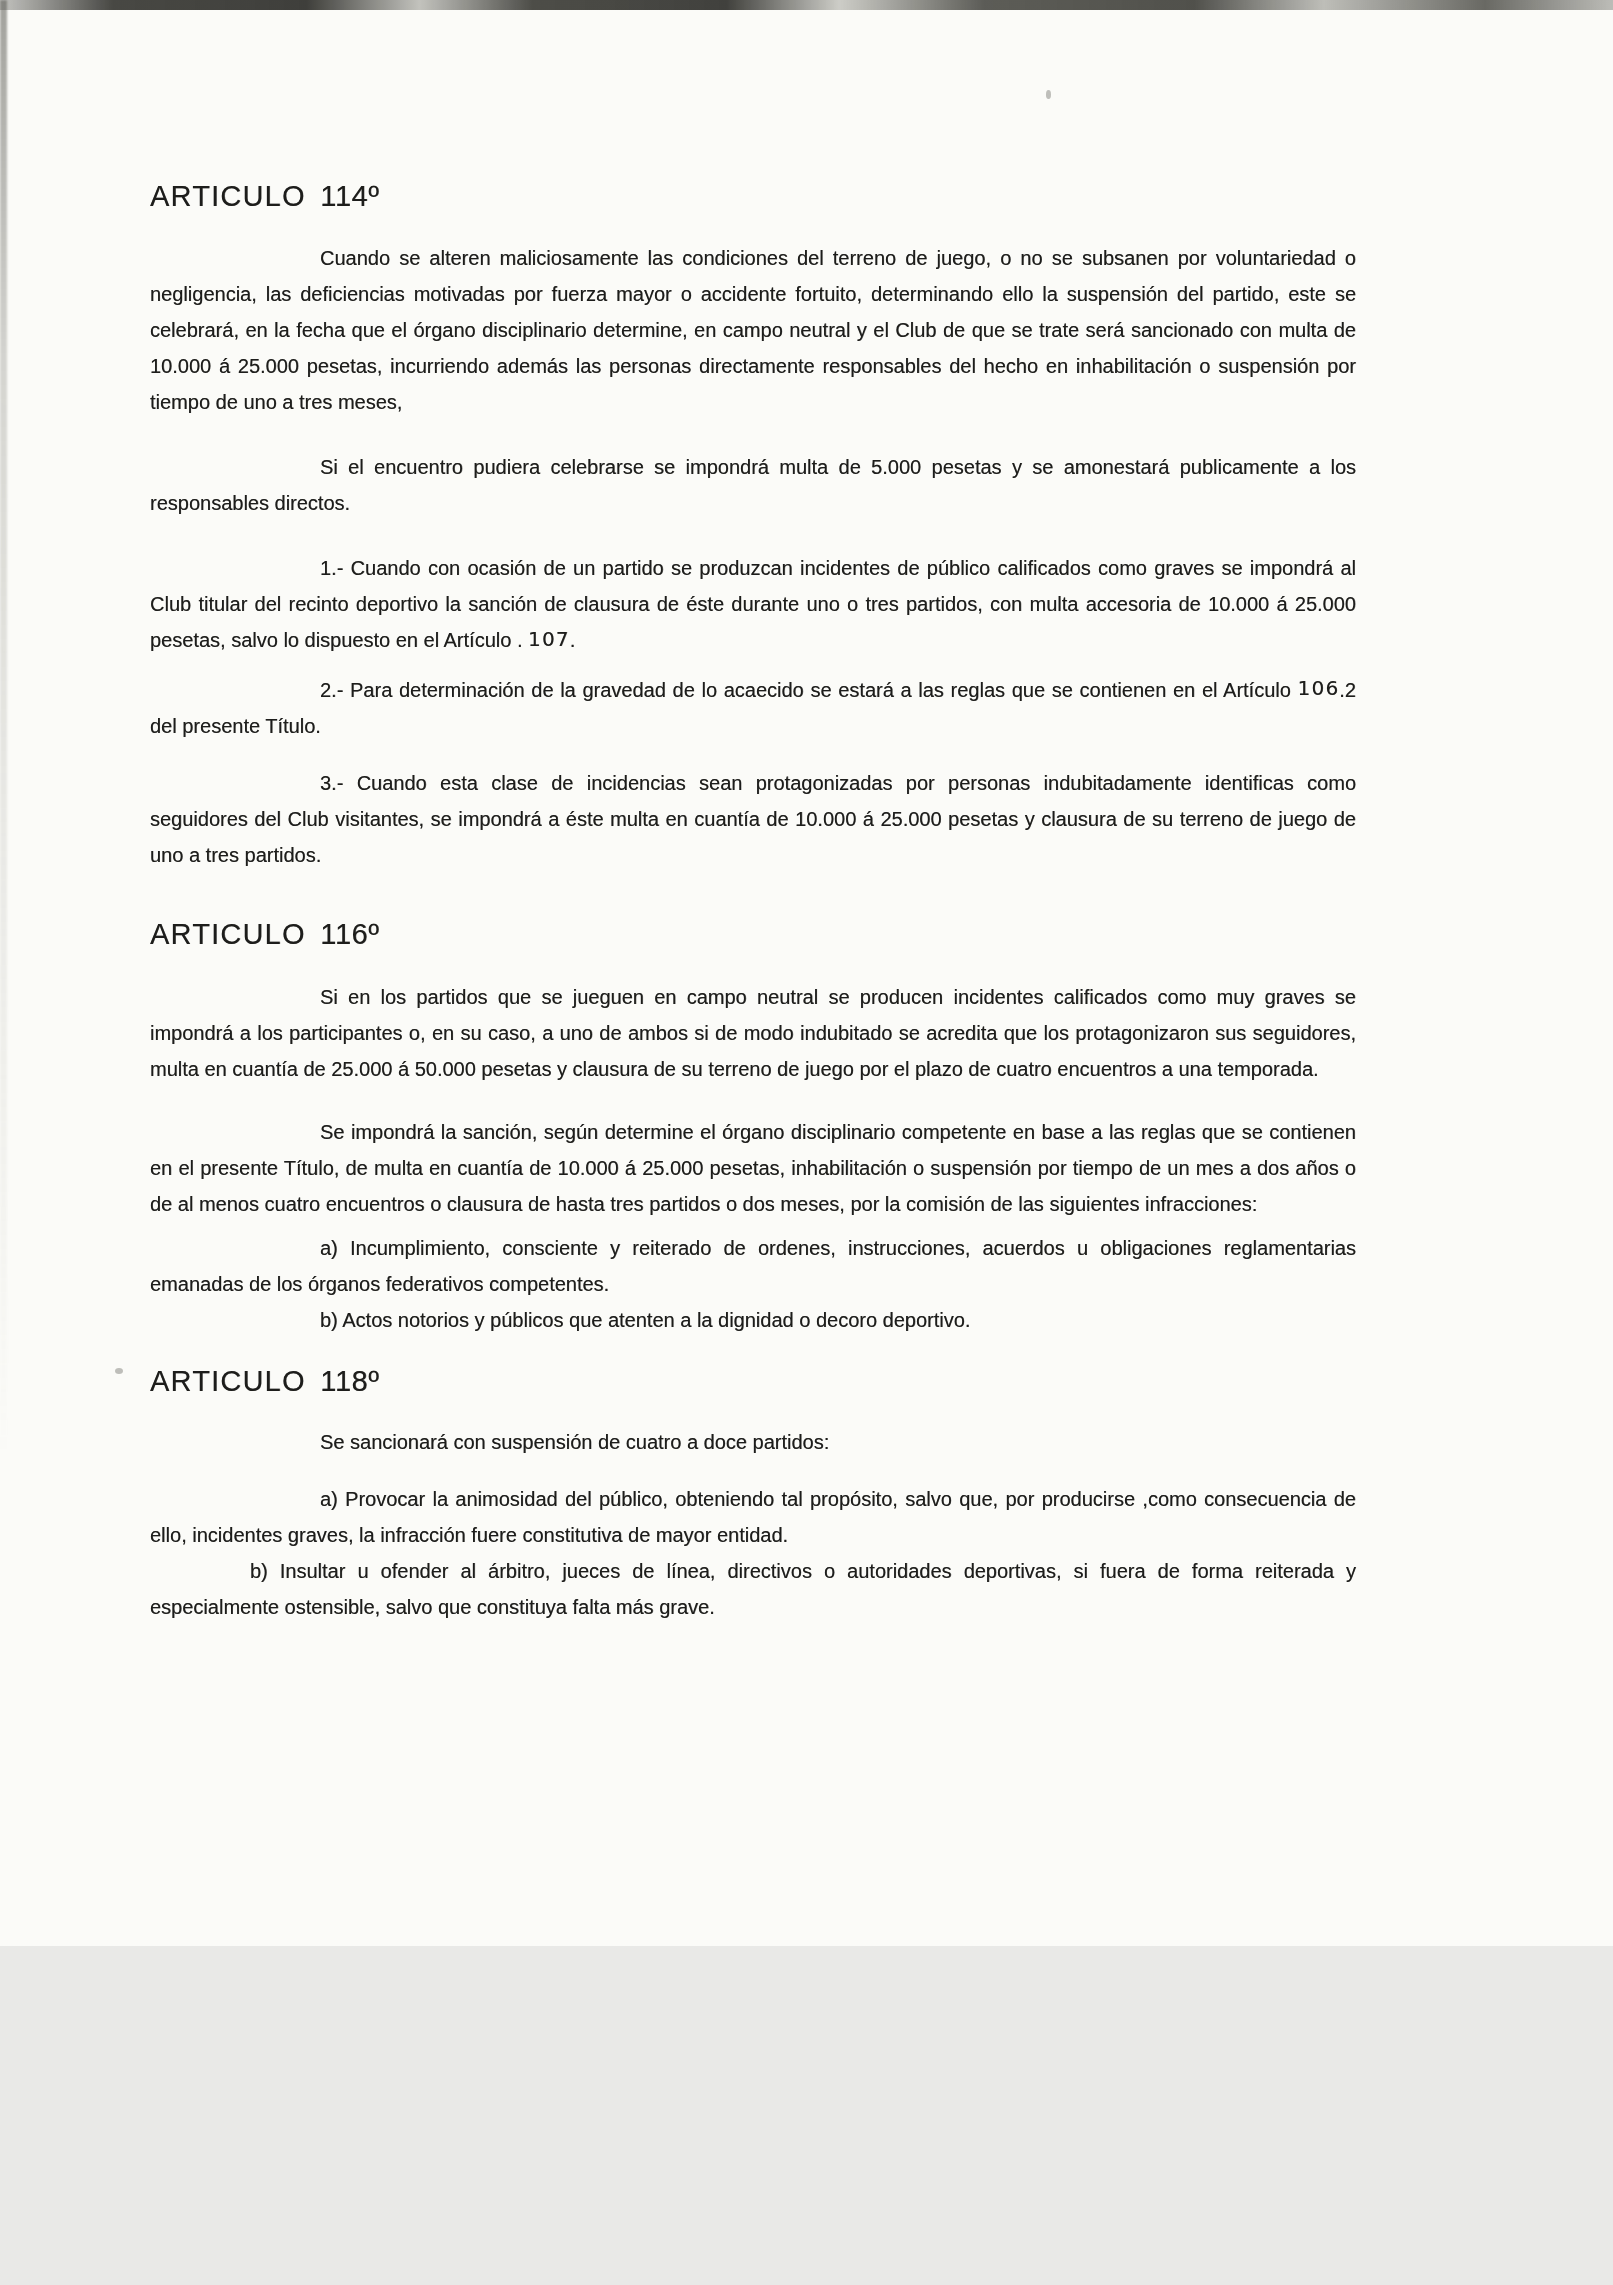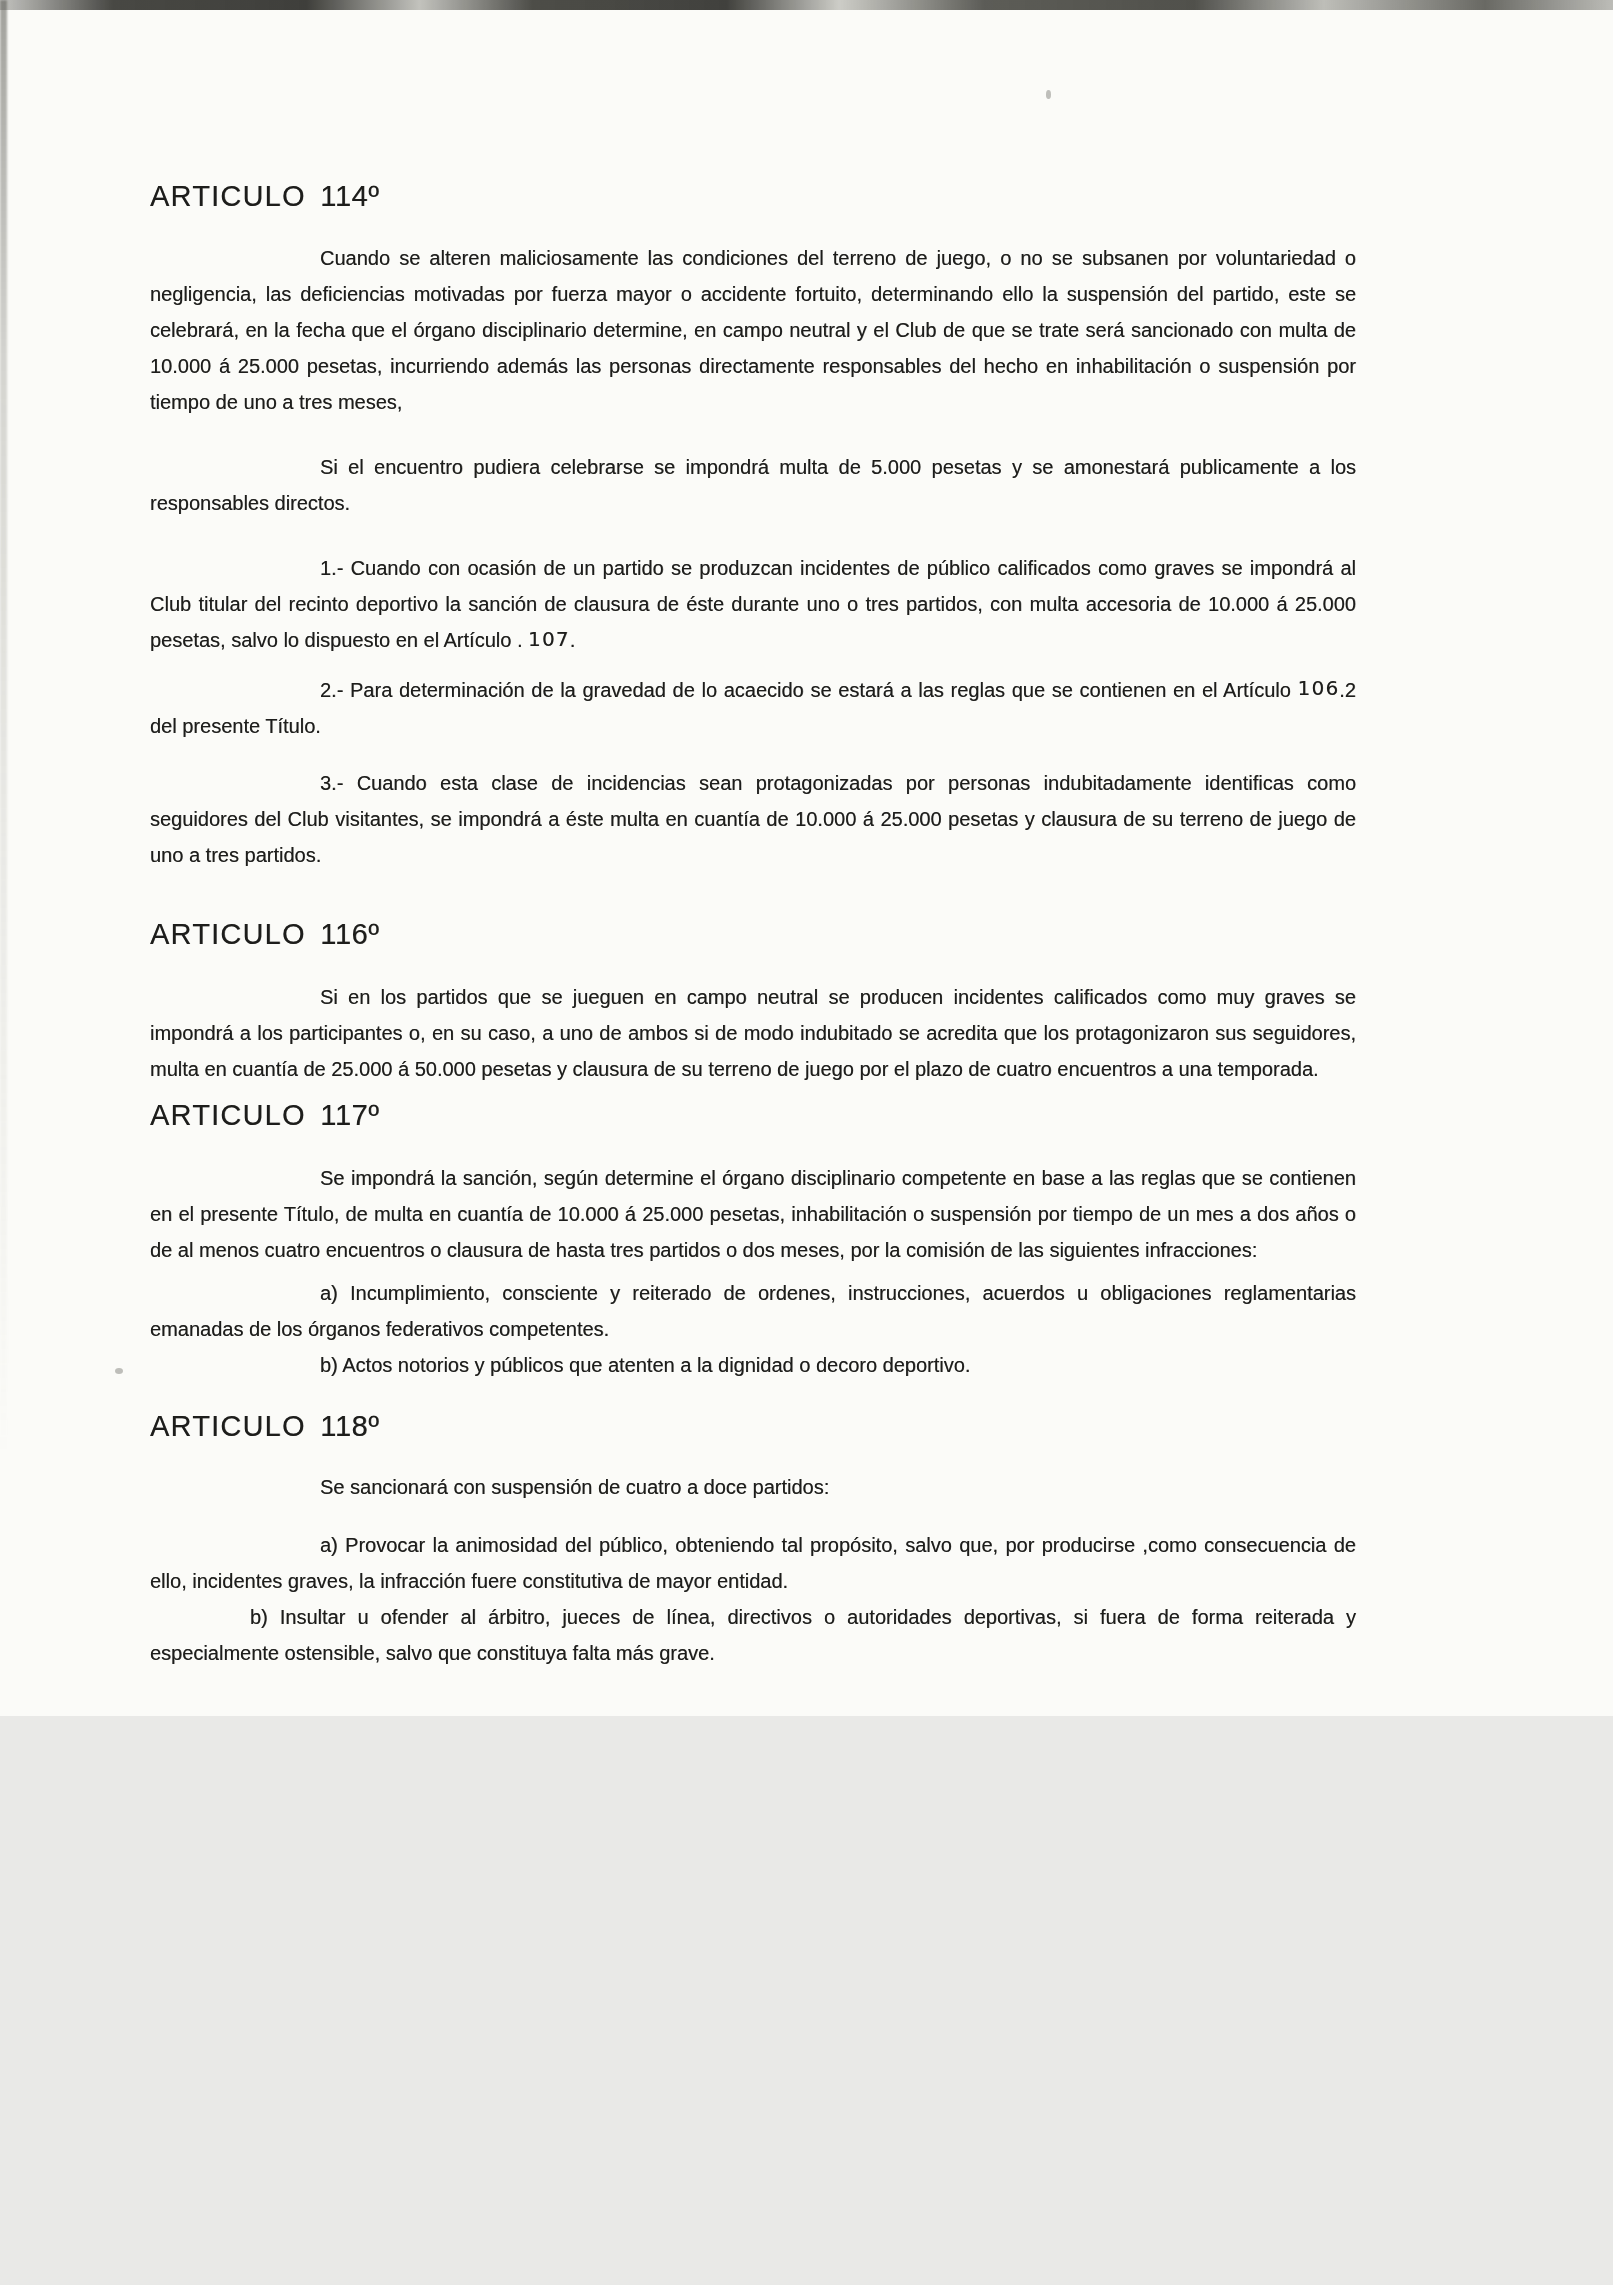--- a/index.html
+++ b/index.html
@@ -1,18 +1,18 @@
 <!DOCTYPE html>
 <html><head>
 <meta charset="utf-8">
 <style>
   html,body{margin:0;padding:0;background:#e9e9e7;}
   .page{
     position:relative;
-    width:1614px;height:1716px;
+    width:1614px;height:1946px;
     background:#fbfbf8;
     overflow:hidden;
     font-family:"Liberation Sans","DejaVu Sans",sans-serif;
     color:#1d1d1b;
   }
   .doc{position:absolute;left:150px;top:178px;width:1206px;}
   .art-h{
     margin:0;font-size:29px;font-weight:400;line-height:36px;
     letter-spacing:1.2px;
     text-shadow:0.3px 0.2px 0.4px rgba(20,20,18,0.55);
@@ -70,21 +70,20 @@
       <p class="para ind" style="margin-top:13.6px"><span>2.- Para determinación de la gravedad de lo acaecido se estará a las reglas que se contienen en el Artículo </span><span class="typed">106</span><span>.2 del presente Título.</span></p>
       <p class="para ind" style="margin-top:21.3px">3.- Cuando esta clase de incidencias sean protagonizadas por personas indubitadamente identificas como seguidores del Club visitantes, se impondrá a éste multa en cuantía de 10.000 á 25.000 pesetas y clausura de su terreno de juego de uno a tres partidos.</p>
     </section>
 
     <section>
       <h2 class="art-h" style="margin-top:43px"><span>ARTICULO</span><span class="art-num">116º</span></h2>
       <p class="para ind" style="margin-top:27px">Si en los partidos que se jueguen en campo neutral se producen incidentes calificados como muy graves se impondrá a los participantes o, en su caso, a uno de ambos si de modo indubitado se acredita que los protagonizaron sus seguidores, multa en cuantía de 25.000 á 50.000 pesetas y clausura de su terreno de juego por el plazo de cuatro encuentros a una temporada.</p>
     </section>
 
     <section>
-      <h2 class="art-h" style="margin-top:9.7px"><span>ARTICULO</span><span class="art-num">117º</span></h2>
       <p class="para ind" style="margin-top:27px">Se impondrá la sanción, según determine el órgano disciplinario competente en base a las reglas que se contienen en el presente Título, de multa en cuantía de 10.000 á 25.000 pesetas, inhabilitación o suspensión por tiempo de un mes a dos años o de al menos cuatro encuentros o clausura de hasta tres partidos o dos meses, por la comisión de las siguientes infracciones:</p>
       <p class="para ind" style="margin-top:7.8px">a) Incumplimiento, consciente y reiterado de ordenes, instrucciones, acuerdos u obligaciones reglamentarias emanadas de los órganos federativos competentes.</p>
       <p class="para ind" style="margin-top:0">b) Actos notorios y públicos que atenten a la dignidad o decoro deportivo.</p>
     </section>
 
     <section>
       <h2 class="art-h" style="margin-top:25px"><span>ARTICULO</span><span class="art-num">118º</span></h2>
       <p class="para ind" style="margin-top:25px">Se sancionará con suspensión de cuatro a doce partidos:</p>
       <p class="para ind" style="margin-top:21.3px">a) Provocar la animosidad del público, obteniendo tal propósito, salvo que, por producirse ,como consecuencia de ello, incidentes graves, la infracción fuere constitutiva de mayor entidad.</p>
       <p class="para ind-sm" style="margin-top:0">b) Insultar u ofender al árbitro, jueces de línea, directivos o autoridades deportivas, si fuera de forma reiterada y especialmente ostensible, salvo que constituya falta más grave.</p>

